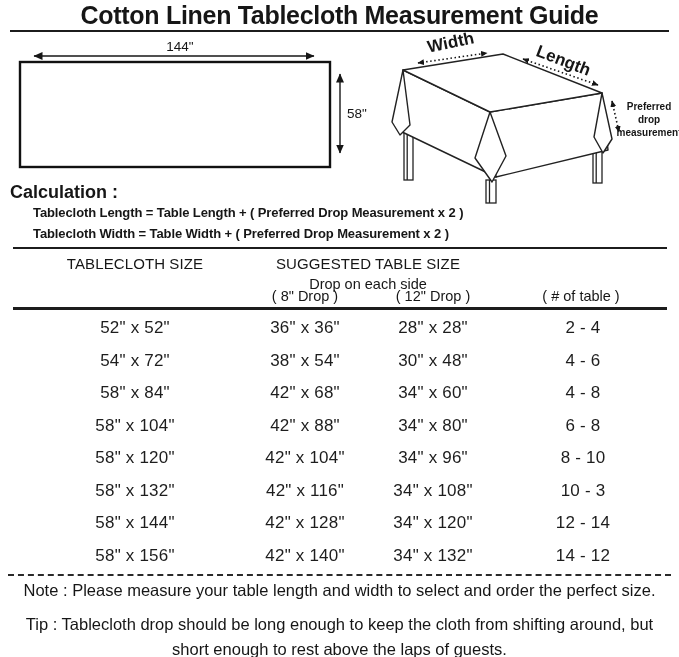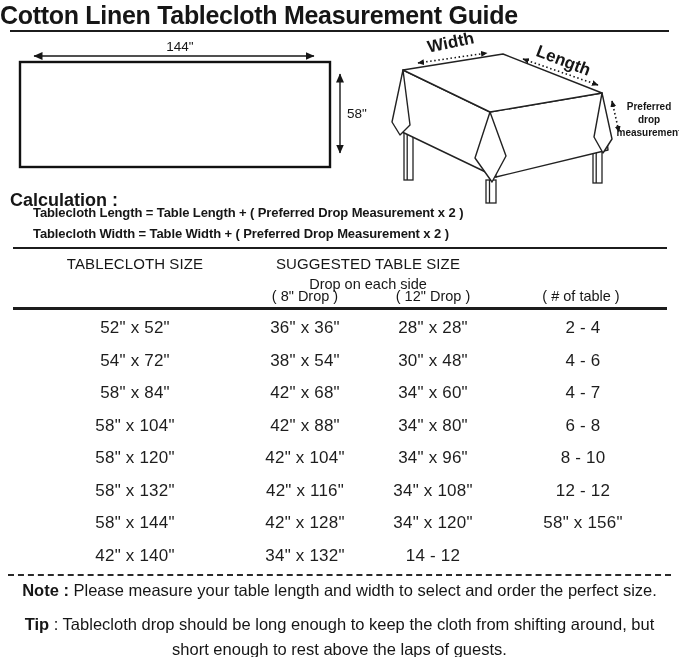--- a/index.html
+++ b/index.html
@@ -1,26 +1,26 @@
 <!DOCTYPE html>
 <html><head>
 <meta charset="utf-8">
 <style>
   * { margin:0; padding:0; box-sizing:border-box; }
   html,body { background:#ffffff; }
   body { width:679px; height:657px; overflow:hidden; font-family:"Liberation Sans", sans-serif; color:#161616; }
   .page { position:relative; width:679px; height:657px; background:#fff; }
 
-  .title { position:absolute; top:1px; left:0; width:679px; text-align:left;
+  .title { position:absolute; top:1px; left:0; width:679px; text-align:center;
            font-size:25px; font-weight:700; letter-spacing:-0.3px; }
   .title-rule { position:absolute; top:30px; left:10px; width:659px; height:2px; background:#1c1c1c; }
 
   .svg-abs { position:absolute; }
 
-  .calc-heading { position:absolute; left:10px; top:182px; font-size:18px; font-weight:700;margin-top:8px; }
+  .calc-heading { position:absolute; left:10px; top:182px; font-size:18px; font-weight:700; }
   .calc-line { position:absolute; left:33px; font-size:13px; font-weight:700; letter-spacing:-0.1px; }
   .calc-line.l1 { top:205px; }
   .calc-line.l2 { top:226px; }
   .calc-rule { position:absolute; top:247px; left:13px; width:654px; height:2px; background:#1c1c1c; }
 
   .hcell { position:absolute; text-align:center; font-size:15px; font-weight:400; letter-spacing:0.1px; }
   .hsub  { position:absolute; text-align:center; font-size:14.5px; font-weight:400; }
   .c1 { left:0px;   width:270px; }
   .c23{ left:240px; width:256px; }
   .c2 { left:240px; width:130px; }
@@ -33,21 +33,21 @@
 
   .size-grid { position:absolute; left:30px; top:312px; width:640px;
                display:grid; grid-template-columns:210px 130px 126px 174px;
                grid-auto-rows:32.5px; align-items:center; }
   .size-grid div { text-align:center; font-size:17px; letter-spacing:0.2px; color:#1d1d1d; }
 
   .dashed-rule { position:absolute; top:574px; left:8px; width:663px; border-top:2px dashed #2a2a2a; }
 
   .note-p { position:absolute; top:581px; left:0; width:679px; text-align:center; font-size:16.5px; }
   .tip-p  { position:absolute; top:612px; left:0; width:679px; text-align:center; font-size:16.5px; line-height:25px; }
-  .note-p b, .tip-p b { font-weight:700;margin-top:48px; }
+  .note-p b, .tip-p b { font-weight:400;margin-top:48px; }
 
   svg text { font-family:"Liberation Sans", sans-serif; fill:#161616; }
 </style>
 </head>
 <body>
 
 <div class="page">
 
   <div class="title">Cotton Linen Tablecloth Measurement Guide</div>
   <div class="title-rule"></div>
@@ -119,40 +119,41 @@
     <div>2 - 4</div>
 
     <div>54" x 72"</div>
     <div>38" x 54"</div>
     <div>30" x 48"</div>
     <div>4 - 6</div>
 
     <div>58" x 84"</div>
     <div>42" x 68"</div>
     <div>34" x 60"</div>
-    <div>4 - 7</div>
+    <div>4 - 8</div>
 
     <div>58" x 104"</div>
     <div>42" x 88"</div>
     <div>34" x 80"</div>
     <div>6 - 8</div>
 
     <div>58" x 120"</div>
     <div>42" x 104"</div>
     <div>34" x 96"</div>
     <div>8 - 10</div>
 
     <div>58" x 132"</div>
     <div>42" x 116"</div>
     <div>34" x 108"</div>
-    <div>12 - 12</div>
+    <div>10 - 3</div>
 
     <div>58" x 144"</div>
     <div>42" x 128"</div>
     <div>34" x 120"</div>
+    <div>12 - 14</div>
 
     <div>58" x 156"</div>
     <div>42" x 140"</div>
     <div>34" x 132"</div>
     <div>14 - 12</div>
   </div>
 
   <div class="dashed-rule"></div>
 
   <p class="note-p"><b>Note :</b><span> Please measure your table length and width to select and order the perfect size.</span></p>

